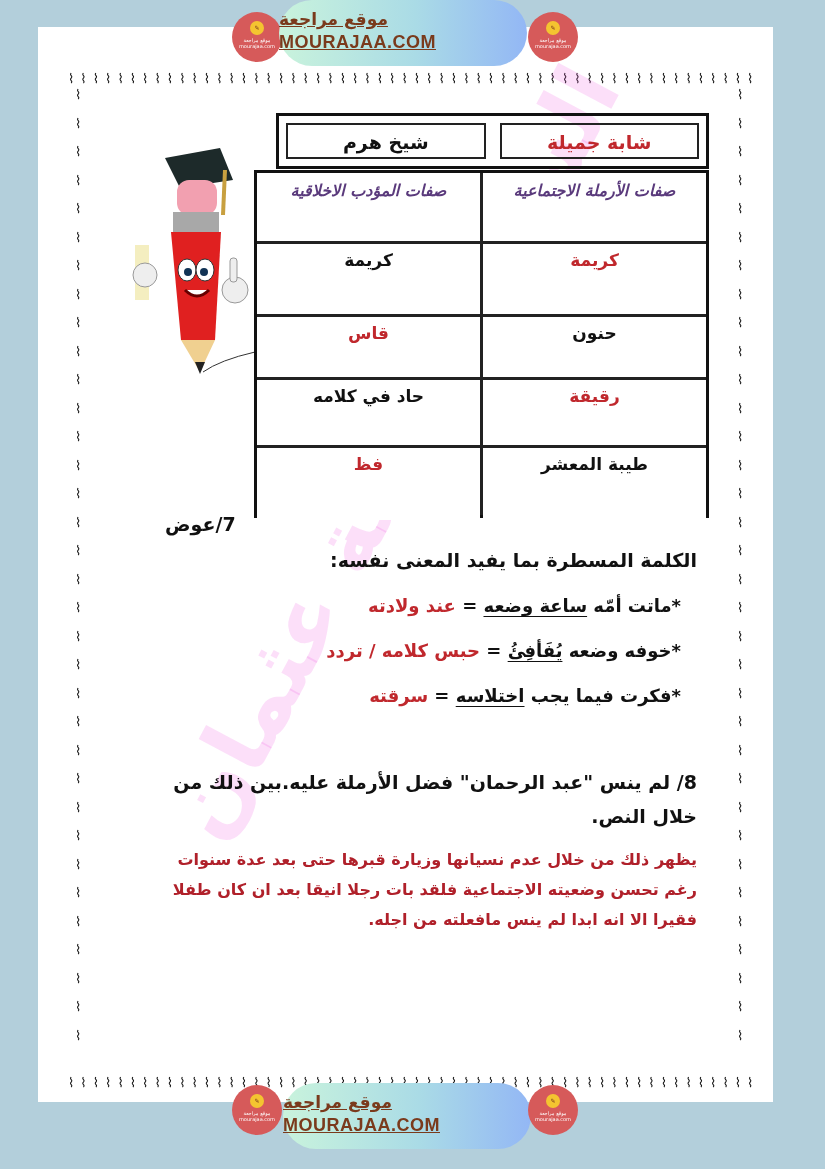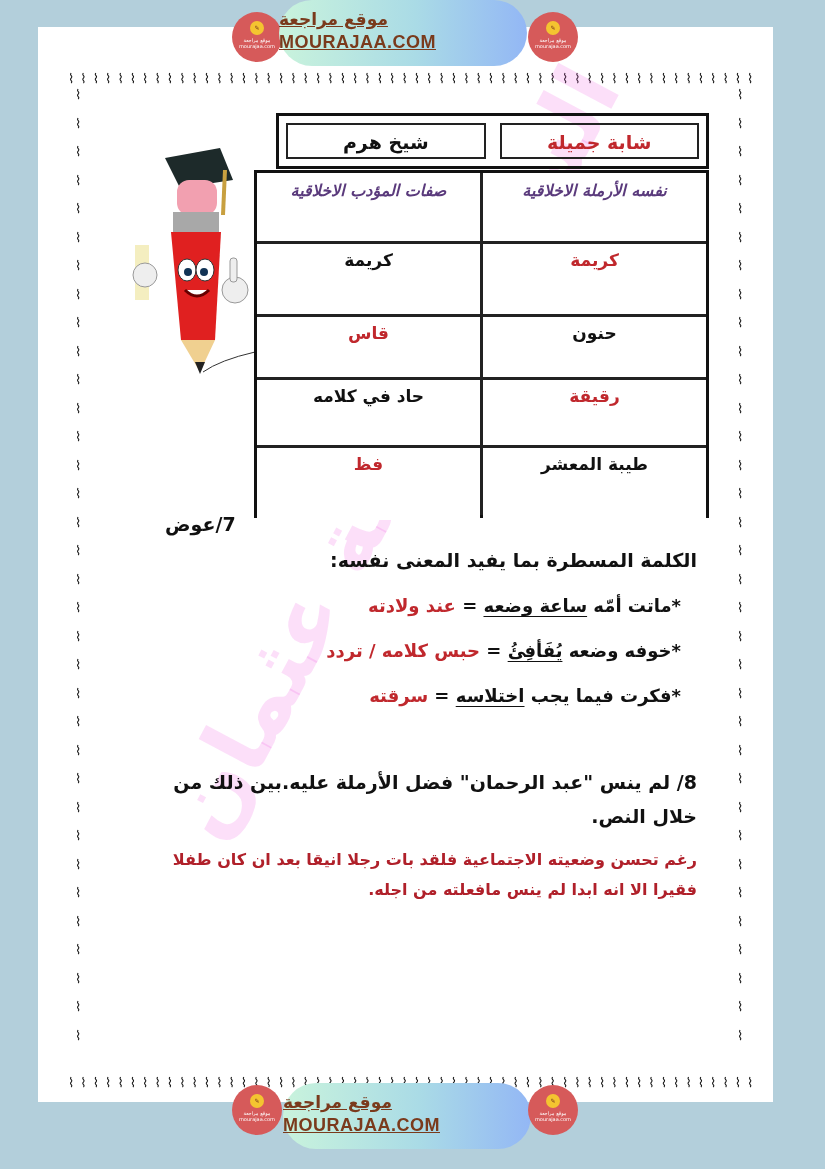--- a/index.html
+++ b/index.html
@@ -188,21 +188,21 @@
   <rect x="105" y="118" width="7" height="24" rx="3" fill="#eee" stroke="#999"></rect>
   <path d="M78,232 Q95,220 130,212" stroke="#333" fill="none"></path>
 </svg>
 
 <div class="t1">
   <div class="cell red">شابة جميلة</div>
   <div class="cell blk">شيخ هرم</div>
 </div>
 
 <div class="t2">
-  <div class="cell hdr">نفسه الأرملة الاخلاقية</div>
+  <div class="cell hdr">صفات الأرملة الاجتماعية</div>
   <div class="cell hdr">صفات المؤدب الاخلاقية</div>
   <div class="cell red">كريمة</div>
   <div class="cell blk">كريمة</div>
   <div class="cell blk">حنون</div>
   <div class="cell red">قاس</div>
   <div class="cell red">رقيقة</div>
   <div class="cell blk">حاد في كلامه</div>
   <div class="cell blk">طيبة المعشر</div>
   <div class="cell red">فظ</div>
 </div>
@@ -215,20 +215,21 @@
 </div>
 <div class="rtl line" style="top:640px;">
   <span>*خوفه وضعه </span><span class="ul">يُفَأفِئُ</span><span> = </span><span class="red">حبس كلامه / تردد</span>
 </div>
 <div class="rtl line" style="top:685px;">
   <span>*فكرت فيما يجب </span><span class="ul">اختلاسه</span><span> = </span><span class="red">سرقته</span>
 </div>
 
 <div class="rtl q8">8/ لم ينس "عبد الرحمان" فضل الأرملة عليه.بين  ذلك من خلال النص.</div>
 <div class="rtl ans">
+  <div>يظهر ذلك من خلال عدم نسيانها وزيارة قبرها حتى بعد عدة سنوات</div>
   <div> رغم تحسن وضعيته الاجتماعية فلقد بات رجلا انيقا بعد ان كان طفلا فقيرا الا انه ابدا لم ينس مافعلته من اجله.</div>
 </div>
 
 <div class="badge" style="left:232px;top:1085px;">
   <div class="dot">✎</div>
   <span class="tiny">موقع مراجعة mourajaa.com</span>
 </div>
 <div class="banner bottom">
   <span class="ar">موقع مراجعة</span>
   <span class="en">MOURAJAA.COM</span>

